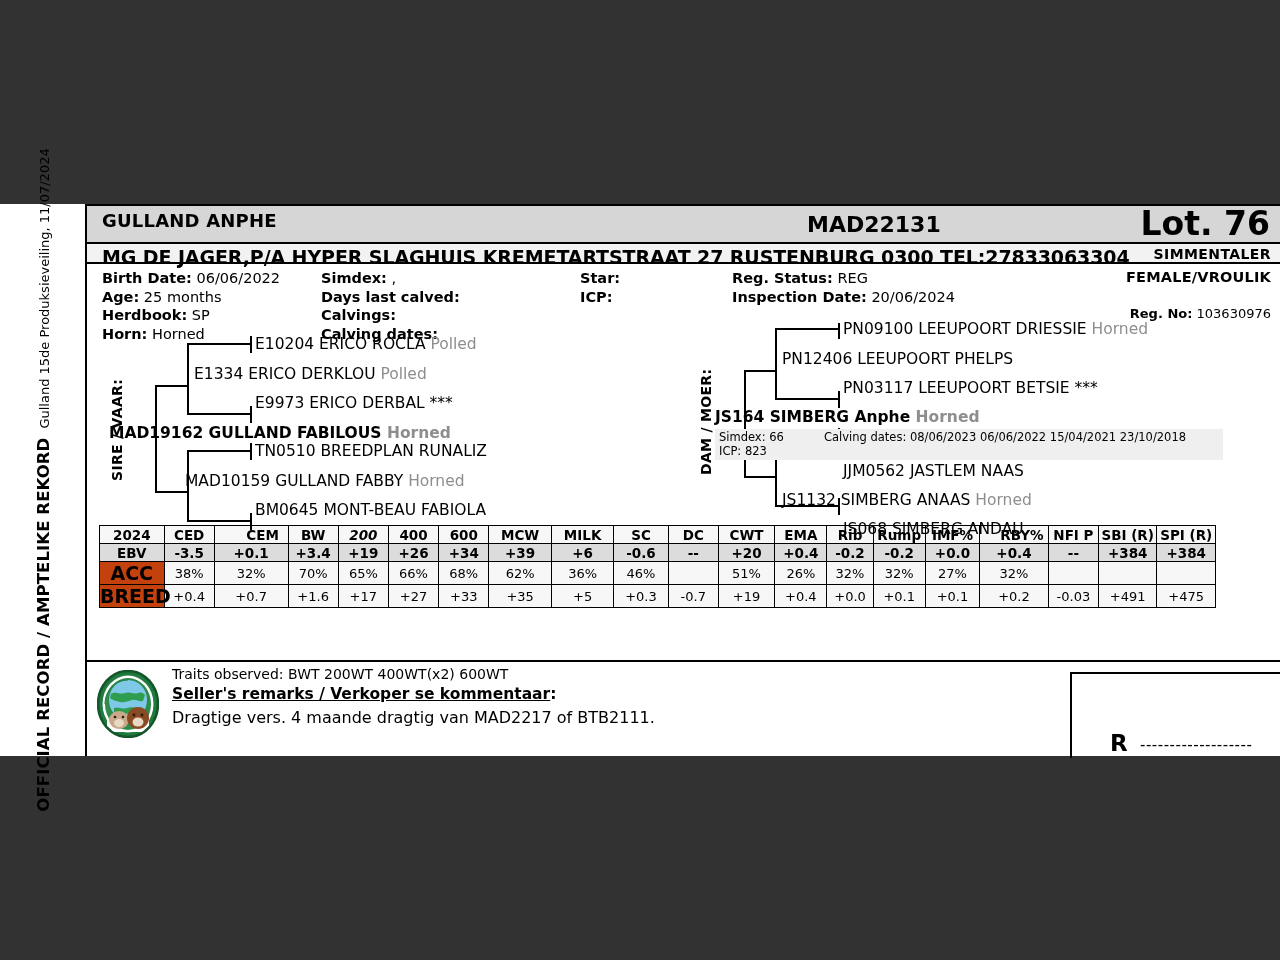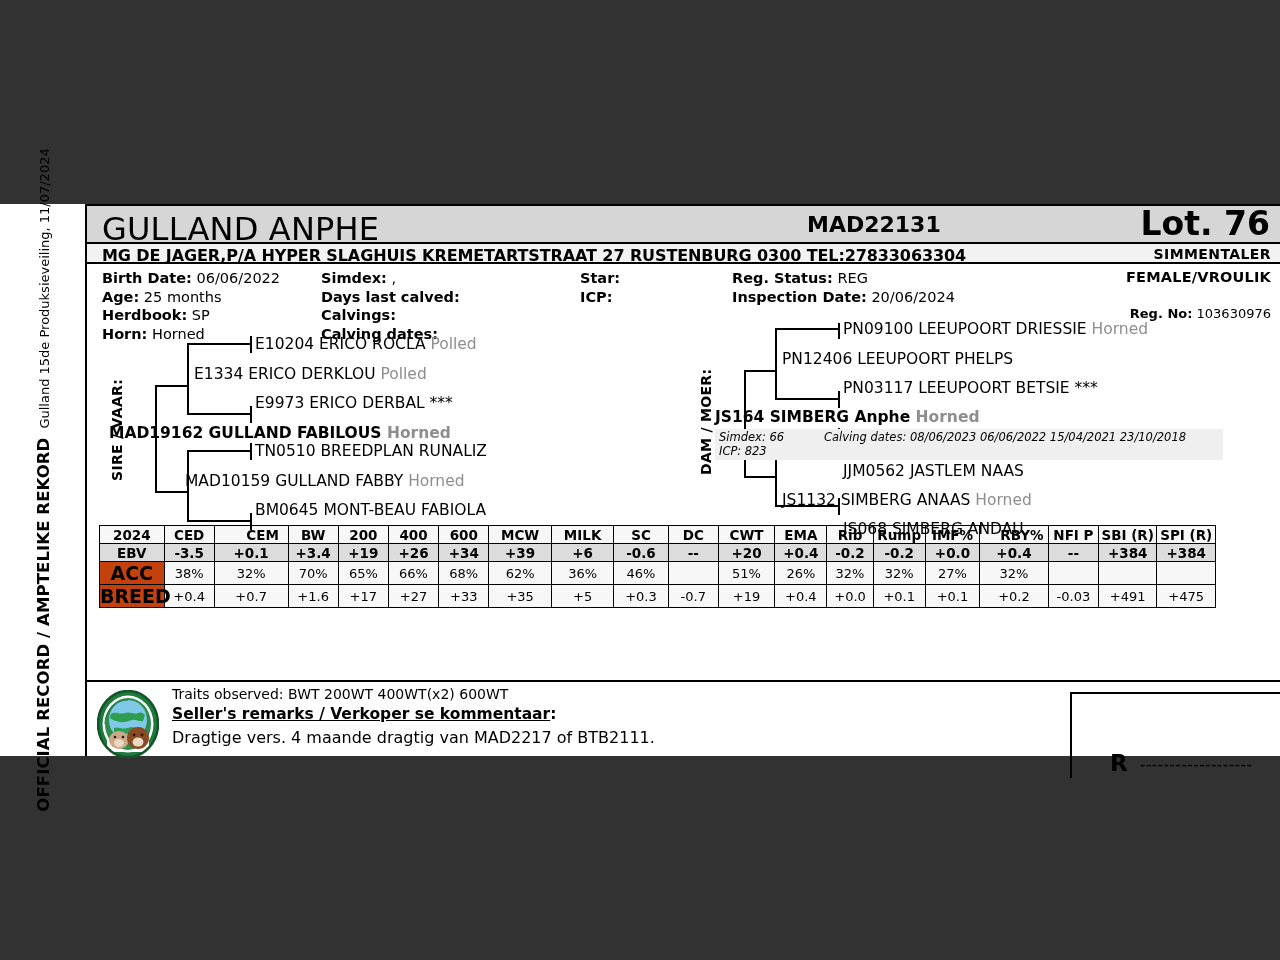--- a/index.html
+++ b/index.html
@@ -31,29 +31,29 @@
   
   .card{
     position:absolute;left:85px;top:0;width:1195px;height:552px;
     border-left:2px solid #000;border-top:2px solid #000;
     box-sizing:border-box;background:#fff;
   }
   .titlebar{
     position:relative;height:38px;background:#d6d6d6;
     border-bottom:2px solid #000;box-sizing:border-box;
   }
-  .titlebar .nm{position:absolute;left:15px;top:4px;font-size:32px;font-weight:normal;letter-spacing:.2px;}
+  .titlebar .nm{position:absolute;left:15px;top:4px;font-size:18px;font-weight:bold;letter-spacing:.2px;}
   .titlebar .reg{position:absolute;left:720px;top:6px;font-size:22px;font-weight:bold;}
   .titlebar .lot{position:absolute;right:10px;top:-2px;font-size:33px;font-weight:bold;}
 
   .addrbar{
     position:relative;height:20px;background:#f2f2f2;
     border-bottom:2px solid #000;box-sizing:border-box;
   }
-  .addrbar .addr{position:absolute;left:15px;top:2px;font-size:16px;font-weight:bold;letter-spacing:-.1px;}
+  .addrbar .addr{position:absolute;left:15px;top:2px;font-size:19px;font-weight:bold;letter-spacing:-.1px;}
   .addrbar .breed{position:absolute;right:9px;top:2px;font-size:14px;font-weight:bold;letter-spacing:.4px;}
 
   
   .details{position:relative;height:66px;}
   .dcol{position:absolute;top:5px;}
   .dline{font-size:14.5px;line-height:18.5px;white-space:nowrap;}
   .dline b{font-weight:bold;}
   .dline span{font-weight:normal;}
   .sex{position:absolute;right:9px;top:5px;font-size:14.5px;font-weight:bold;letter-spacing:.2px;}
   .regno{position:absolute;right:9px;top:42px;font-size:13px;white-space:nowrap;padding-left:48px;}
@@ -89,21 +89,21 @@
   table.ebv td{
     border:1px solid #000;text-align:center;
     font-size:13px;height:17px;padding:0;background:#f7f7f7;
   }
   table.ebv tr.hdr td{font-weight:bold;font-size:13.5px;background:#f7f7f7;}
   table.ebv tr.ebvrow td{font-weight:bold;background:#dcdcdc;font-size:13.5px;}
   table.ebv td.lbl{font-weight:bold;background:#c2410c;font-size:19px;}
 
   
   .remarks{
-    position:absolute;left:0;bottom:0;width:1193px;height:76px;
+    position:absolute;left:0;bottom:0;width:1193px;height:96px;
     border-top:2px solid #000;box-sizing:border-box;
   }
   .logo{position:absolute;left:10px;top:8px;width:62px;height:68px;}
   .rtxt{position:absolute;left:85px;}
   .traits{top:4px;position:absolute;font-size:14px;white-space:nowrap;}
   .srem{top:23px;position:absolute;font-size:15.5px;font-weight:bold;white-space:nowrap;}
   .srem u{text-decoration:underline;}
   .rbody{top:46px;position:absolute;font-size:16px;white-space:nowrap;}
   .rbox{
     position:absolute;right:0;top:10px;width:210px;height:86px;
@@ -212,40 +212,40 @@
         <div class="hline" style="left:88px;top:175px;width:64px;"></div>
         <div class="vline" style="left:151px;top:98px;height:17px;"></div>
         <div class="vline" style="left:151px;top:168px;height:17px;"></div>
 
         <div class="ptext" style="left:156px;top:-10px;"><span>PN09100 LEEUPOORT DRIESSIE</span> <span class="grey">Horned</span></div>
         <div class="ptext" style="left:95px;top:20px;"><span>PN12406 LEEUPOORT PHELPS</span> <span class="grey"></span></div>
         <div class="ptext" style="left:156px;top:49px;"><span>PN03117 LEEUPOORT BETSIE ***</span> <span class="grey"></span></div>
 
         <div class="ptext b" style="left:28px;top:78px;"><span>JS164 SIMBERG Anphe</span> <span class="grey">Horned</span></div>
 
-        <div class="dambox" style="left:28px;top:99px;width:500px;font-style:italic;">
+        <div class="dambox" style="left:28px;top:99px;width:500px;">
           <span style="display:inline-block;width:105px;">Simdex: 66</span><span>Calving dates: 08/06/2023  06/06/2022  15/04/2021  23/10/2018</span><br>
           <span>ICP: 823</span>
         </div>
 
         <div class="ptext" style="left:156px;top:132px;"><span>JJM0562 JASTLEM NAAS</span> <span class="grey"></span></div>
         <div class="ptext" style="left:95px;top:161px;"><span>JS1132 SIMBERG ANAAS</span> <span class="grey">Horned</span></div>
         <div class="ptext" style="left:156px;top:190px;"><span>JS068 SIMBERG ANDAU</span> <span class="grey"></span></div>
       </div>
     </div>
 
 
     <table class="ebv">
         <tbody id="ebv-body">
           <tr class="hdr">
             <td style="width: 62px;">2024</td>
             <td style="width: 48px;">CED</td>
             <td style="width: 48px; padding-left: 23px;">CEM</td>
             <td style="width: 48px;">BW</td>
-            <td style="width: 48px;">200</td>
+            <td style="width: 48px; font-style: italic;">200</td>
             <td style="width: 48px;">400</td>
             <td style="width: 48px;">600</td>
             <td style="width: 60px;">MCW</td>
             <td style="width: 60px;">MILK</td>
             <td style="width: 52px;">SC</td>
             <td style="width: 48px;">DC</td>
             <td style="width: 54px;">CWT</td>
             <td style="width: 50px;">EMA</td>
             <td style="width: 44px;">Rib</td>
             <td style="width: 50px;">Rump</td>

